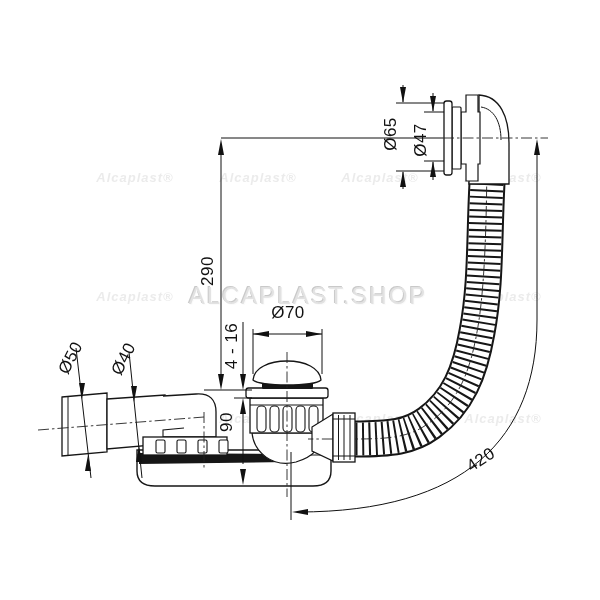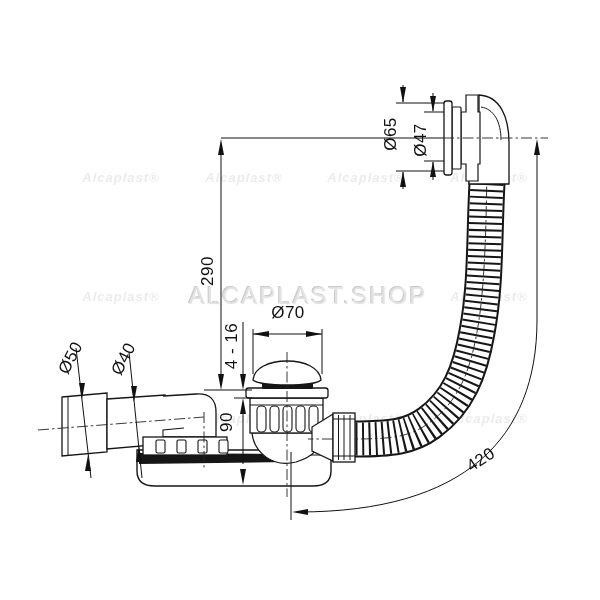--- a/index.html
+++ b/index.html
@@ -13,21 +13,21 @@
     letter-spacing:.5px;transform:translate(-50%,-50%) rotate(var(--r,0deg));
     z-index:5;
   }
   .wm-main{
     position:absolute;left:308px;top:296px;transform:translate(-50%,-50%);
     font-weight:normal;font-size:24px;letter-spacing:2px;color:#e2e2e2;
     text-shadow:1px 1px 0 #fbfbfb,-1px -1px 0 #c9c9c9;z-index:1;white-space:nowrap;
   }
   .wm-tile{
     position:absolute;transform:translate(-50%,-50%);font-weight:bold;font-style:italic;
-    font-size:13px;letter-spacing:1px;color:rgba(110,110,110,.14);z-index:1;white-space:nowrap;
+    font-size:13px;letter-spacing:1px;color:rgba(110,110,110,.14);z-index:1;white-space:nowrap;margin-left:14px;
   }
   .lines{stroke:#161616;fill:none;}
 </style>
 </head>
 <body>
 
 <div class="stage">
 
   <span class="wm-tile" style="left:121px;top:177px">Alcaplast®</span>
   <span class="wm-tile" style="left:244px;top:177px">Alcaplast®</span>

